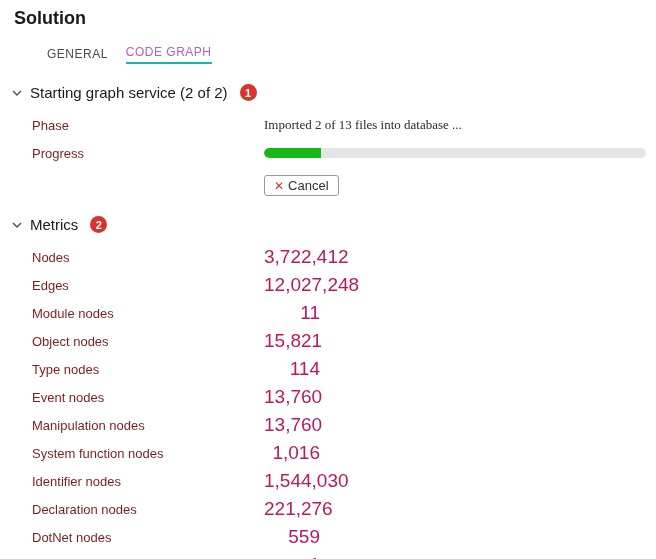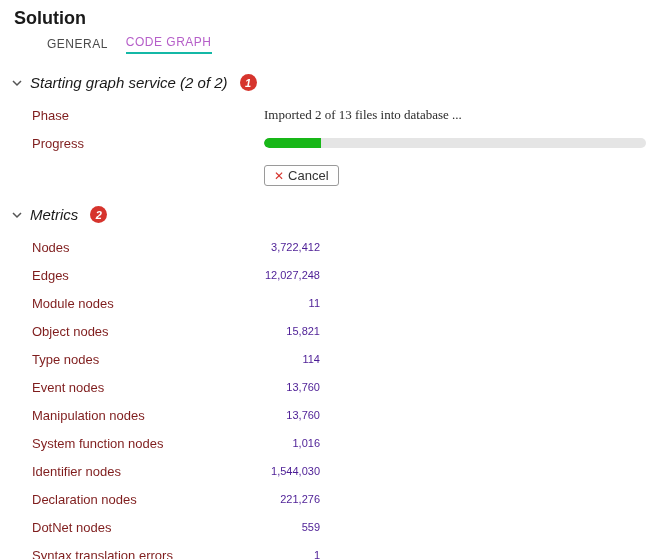--- a/index.html
+++ b/index.html
@@ -9,21 +9,21 @@
     background: #ffffff;
     font-family: "Segoe UI", Arial, sans-serif;
     font-size: 13px;
     color: #202020;
   }
   .page {
     padding: 8px 10px 20px 10px;
   }
   .title {
     font-size: 18px;
-    margin: 0 0 2px 4px;
+    margin: 0 0 12px 4px;
     color: #1a1a1a;
   }
   .tabs {
     display: flex;
     gap: 18px;
     align-items: flex-end;
     padding: 0 0 0 4px;
     margin-left: 33px;
   }
   .tab {
@@ -41,21 +41,20 @@
   }
   .section {
     margin-top: 20px;
   }
   .section-header {
     display: flex;
     align-items: center;
     gap: 6px;
     margin-left: 0;
     cursor: pointer;
-    font-style: italic;
   }
   .chevron {
     width: 14px;
     height: 14px;
     display: inline-flex;
     align-items: center;
     justify-content: center;
   }
   .chevron svg {
     width: 10px;
@@ -131,22 +130,22 @@
     cursor: pointer;
   }
   .btn .x {
     color: #d6342d;
     font-size: 12px;
     line-height: 1;
   }
   .num {
     width: 56px;
     text-align: right;
-    color: #4c1d95;
-    font-size: 11px;
+    color: #be185d;
+    font-size: 19px;
   }
 </style>
 </head>
 <body>
 
 <div class="page">
   <h1 class="title">Solution</h1>
 
   <div class="tabs">
     <div class="tab">General</div>

